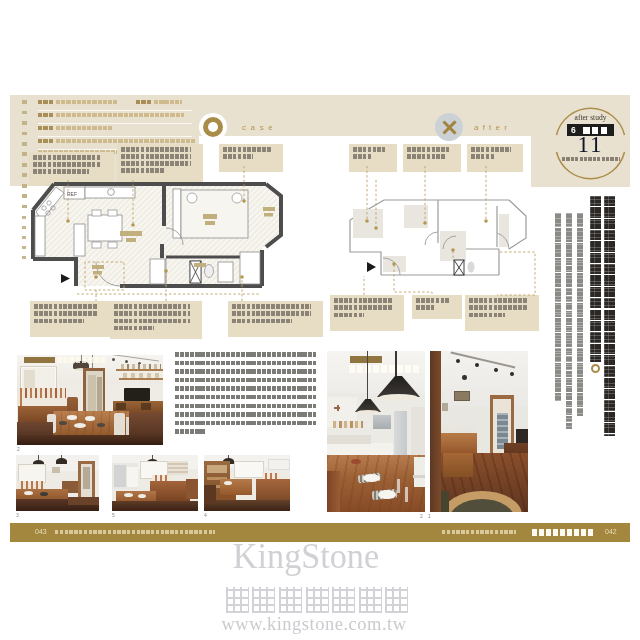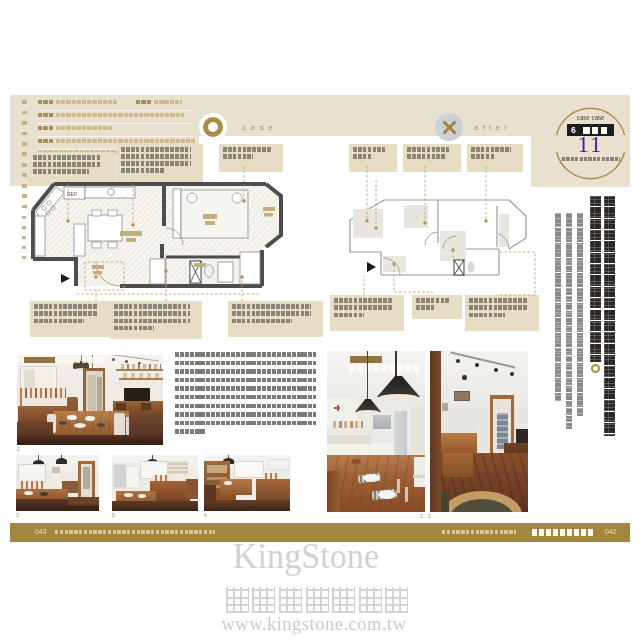--- a/index.html
+++ b/index.html
@@ -50,25 +50,25 @@
 <div class="ab" style="left:442px;top:120px;width:15px;height:15px">
     <div class="ab" style="left:6px;top:-1px;width:3.2px;height:17px;background:#a3843e;transform:rotate(45deg)"></div>
     <div class="ab" style="left:6px;top:-1px;width:3.2px;height:17px;background:#a3843e;transform:rotate(-45deg)"></div>
   </div>
 <div class="ab" style="left:474px;top:123px;font-size:8px;letter-spacing:4.2px;color:#b2944e">after</div>
 
 <svg class="ab" style="left:552px;top:105px" width="77" height="77" viewBox="0 0 77 77">
 <path d="M 4.5,30 A 35,35 0 0 1 72.5,30" fill="none" stroke="#ab8e4a" stroke-width="1.5"></path>
     <path d="M 72.5,47 A 35,35 0 0 1 4.5,47" fill="none" stroke="#ab8e4a" stroke-width="1.5"></path>
 </svg>
-<div class="ab" style="left:552px;top:113px;width:77px;text-align:center;font-family:'Liberation Serif',serif;font-size:7.5px;color:#3c352b">case case</div>
+<div class="ab" style="left:552px;top:113px;width:77px;text-align:center;font-family:'Liberation Serif',serif;font-size:7.5px;color:#3c352b">after study</div>
 <div class="ab" style="left:567px;top:124px;width:47px;height:12px;background:#1d1d1b"></div>
 <div class="mr" style="left:571px;top:126px;width:10px;height:8px;background-image:none;color:#fff;font-size:8.5px;font-weight:bold;line-height:8px;font-family:'Liberation Sans'">6</div>
 <div class="mr" style="left:583px;top:127px;width:25px;height:7px;background-image:repeating-linear-gradient(90deg,#fff 0 6.6px,rgba(0,0,0,0) 6.6px 8.8px)"></div>
-<div class="ab" style="left:552px;top:134px;width:77px;text-align:center;font-size:23px;color:#4c1d95;font-family:'Liberation Serif',serif;letter-spacing:2px;line-height:22px">11</div>
+<div class="ab" style="left:552px;top:134px;width:77px;text-align:center;font-size:23px;color:#0f172a;font-family:'Liberation Serif',serif;letter-spacing:2px;line-height:22px">11</div>
 <div class="ab" style="left:558px;top:157px;width:66px;height:6px;font-size:6px;color:#4a443c;letter-spacing:0">
 <div class="mr" style="left:4px;top:0;width:58px;height:3.8px;background-image:repeating-linear-gradient(90deg,#8a8174 0 3.2px,rgba(0,0,0,0) 3.2px 4.4px)"></div>
 </div>
 
 <div class="box" style="left:29px;top:152px;width:77px;height:28px;padding:3px 4px">
 <div class="mr c5" style="position:relative;width:69px;margin-bottom:2.6px"></div>
 <div class="mr c5" style="position:relative;width:69px;margin-bottom:2.6px"></div>
 <div class="mr c5" style="position:relative;width:56px"></div>
 </div>
 <div class="box" style="left:117px;top:144px;width:78px;height:36px;padding:3px 4px">

